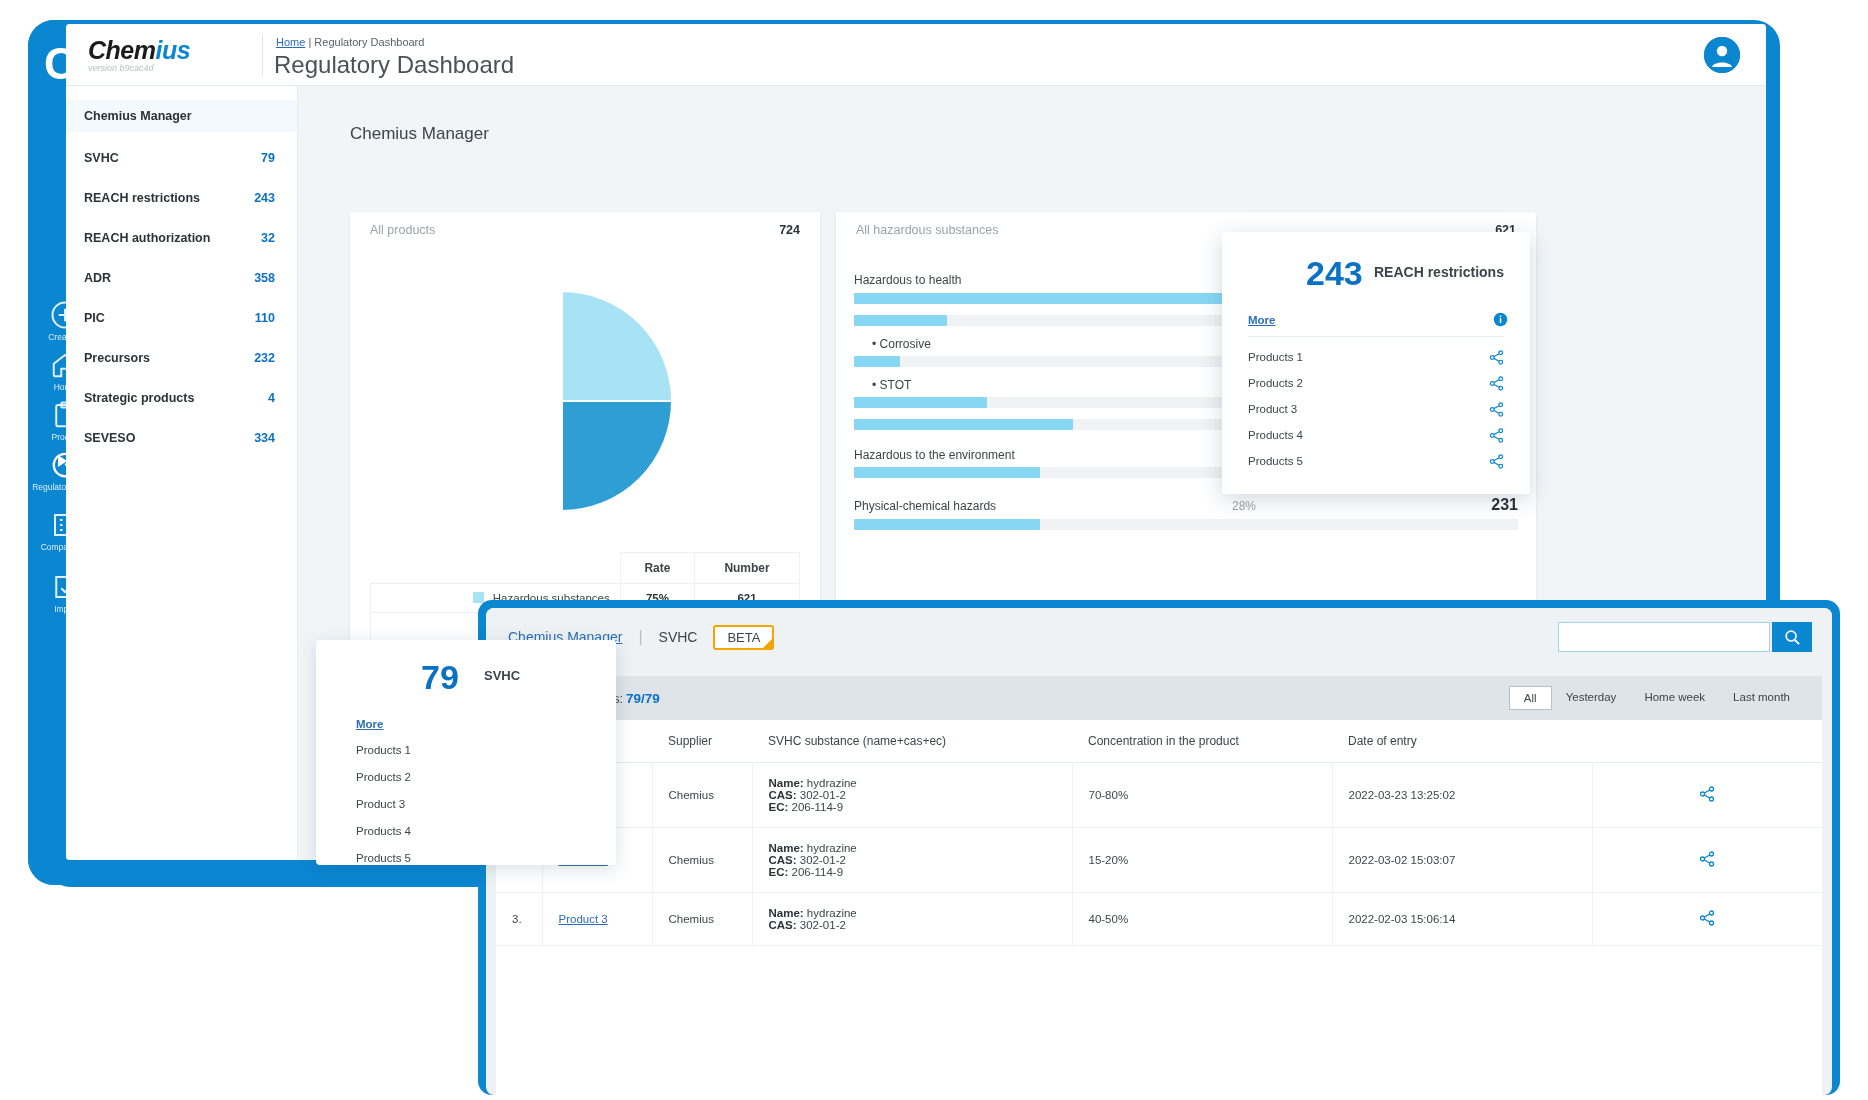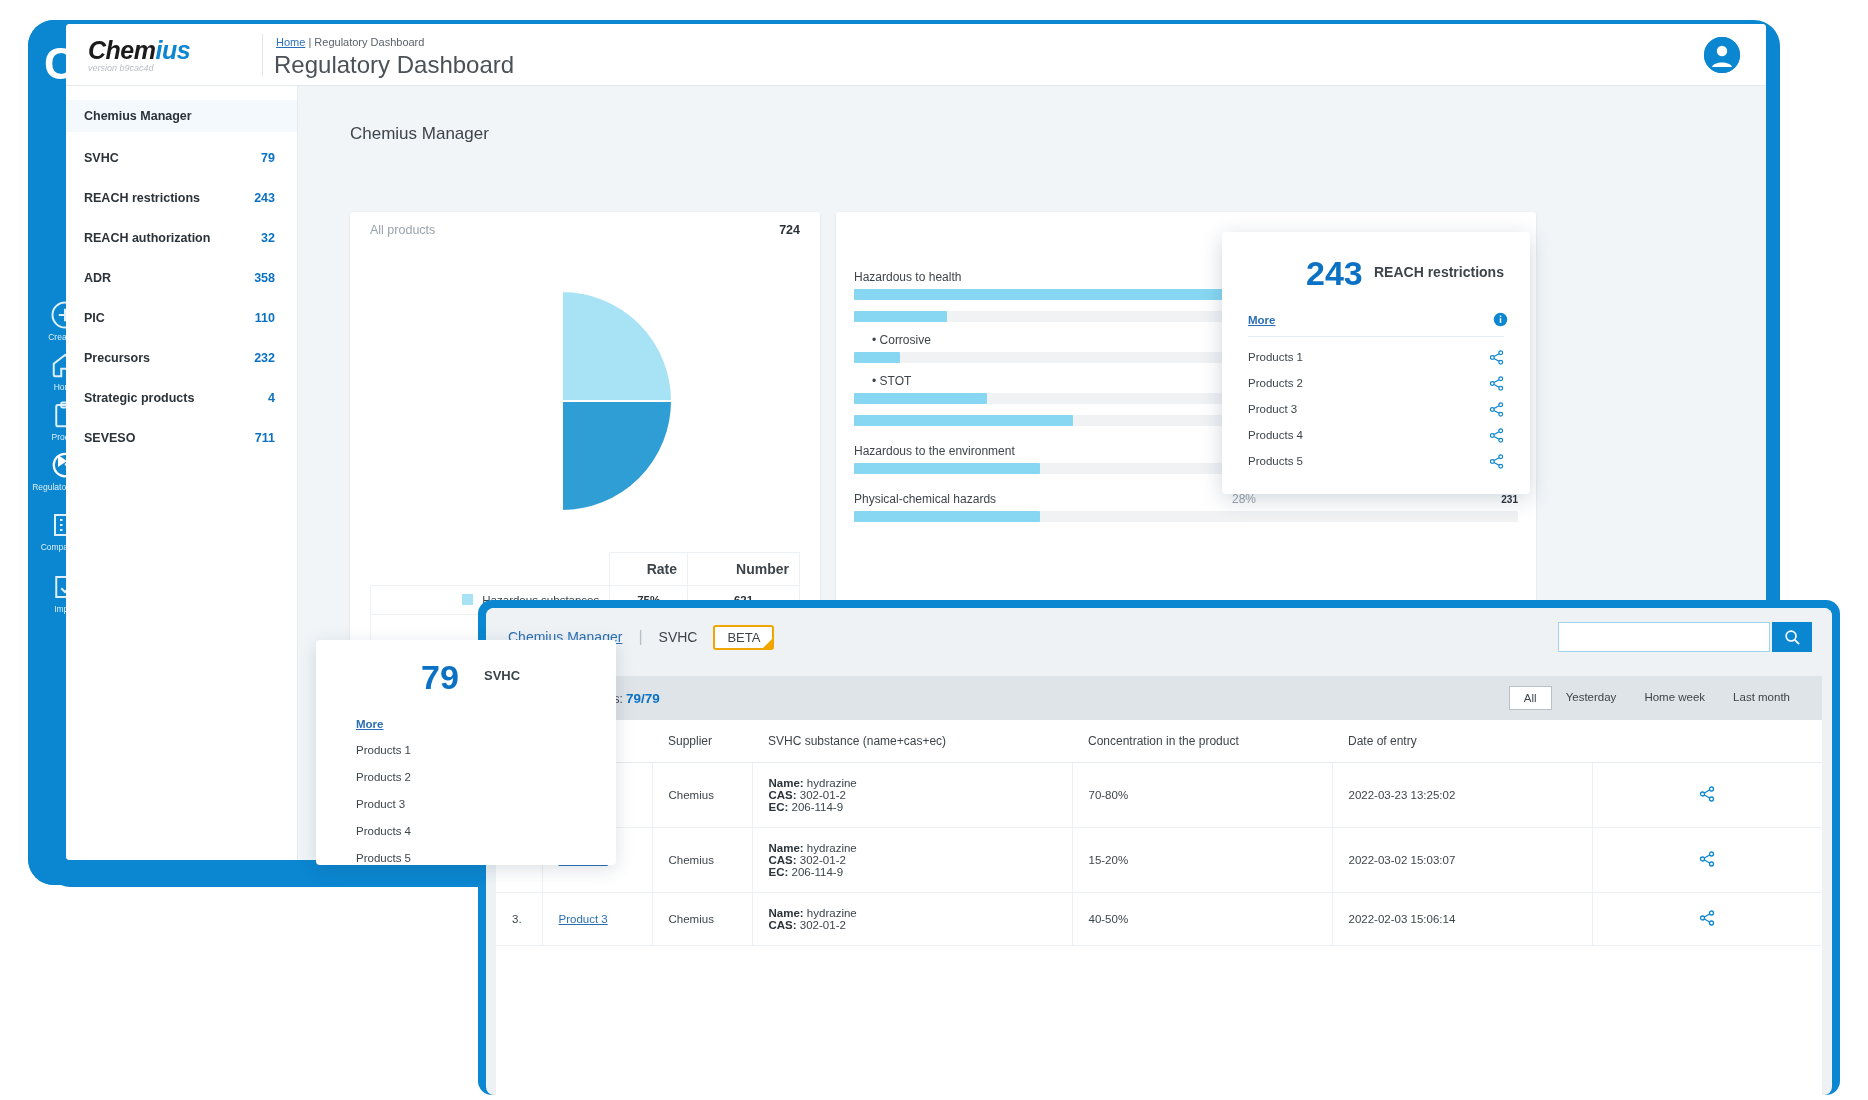--- a/index.html
+++ b/index.html
@@ -92,34 +92,34 @@
                display:flex; align-items:center; justify-content:space-between;
                padding:0 20px; font-size:12.5px; color:#9aa3ab; }
   .card-head .num { color:#2b3238; font-weight:bold; font-size:12.5px; }
 
   
   #pie-wrap { position:absolute; left:0; top:44px; width:470px; height:290px; }
   
   #legend { position:absolute; left:20px; top:340px; width:430px; font-size:11.5px; }
   #legend table { width:100%; border-collapse:collapse; }
   #legend th, #legend td { padding:8px 10px; border:1px solid #eef1f4; }
-  #legend th { text-align:right; color:#3d454b; font-weight:bold; font-size:14px; }
+  #legend th { text-align:center; color:#3d454b; font-weight:bold; font-size:12px; }
   #legend td.lab { text-align:right; color:#3d454b; }
   #legend td.val { text-align:center; font-weight:bold; color:#2b3238; }
   #legend tr.head th.blank { border:none; }
   .sw { display:inline-block; width:11px; height:11px; margin-right:9px;
         vertical-align:-1px; }
 
   
   #bars { position:absolute; left:18px; top:58px; width:664px; }
   .bar-row { margin-bottom:11px; }
   .bar-row .labline { display:flex; align-items:baseline; font-size:12px; color:#3d454b; }
   .bar-row .blab { width:255px; }
   .bar-row .bpct { width:270px; text-align:center; color:#9aa3ab; font-size:12px;}
-  .bar-row .bnum { flex:1; text-align:right; color:#2b3238; font-weight:bold; font-size:10px; }
+  .bar-row .bnum { flex:1; text-align:right; color:#2b3238; font-weight:bold; font-size:16px; }
   .bar-track { height:11px; background:#f0f2f4; border-radius:1px; margin-top:5px; }
   .bar-fill  { height:11px; background:#88d7f2; border-radius:1px; }
   .bar-row.sub .blab { padding-left:18px; }
   .bar-row.group { margin-top:18px; }
 
   
   #card-cats { left:52px; top:588px; width:470px; height:250px; }
   #cats-title { position:absolute; left:52px; top:578px; font-size:14px; font-weight:bold; color:#3d454b; }
 
   
@@ -322,21 +322,21 @@
       <span class="nav-count">232</span>
     </div>
     <div style="height:8px"></div>
     <div class="nav-item">
       <span class="nav-label">Strategic products</span>
       <span class="nav-count">4</span>
     </div>
     <div style="height:8px"></div>
     <div class="nav-item">
       <span class="nav-label">SEVESO</span>
-      <span class="nav-count">711</span>
+      <span class="nav-count">334</span>
     </div>
   </div>
 
   <div id="content">
     <div id="content-title">Chemius Manager</div>
 
     <div class="card" id="card-products">
       <div class="card-head">
         <span>All products</span>
         <span class="num">724</span>
@@ -369,20 +369,24 @@
             </td>
             <td class="val">25%</td>
             <td class="val">208</td>
           </tr>
         </tbody>
           </table>
       </div>
     </div>
 
     <div class="card" id="card-hazard">
+      <div class="card-head">
+        <span>All hazardous substances</span>
+        <span class="num">621</span>
+      </div>
       <div id="bars">
 
         <div class="bar-row">
           <div class="labline">
             <span class="blab">Hazardous to health</span>
             <span class="bpct">69%</span>
             <span class="bnum">569</span>
           </div>
           <div class="bar-track">
             <div class="bar-fill" style="width:69%"></div>

